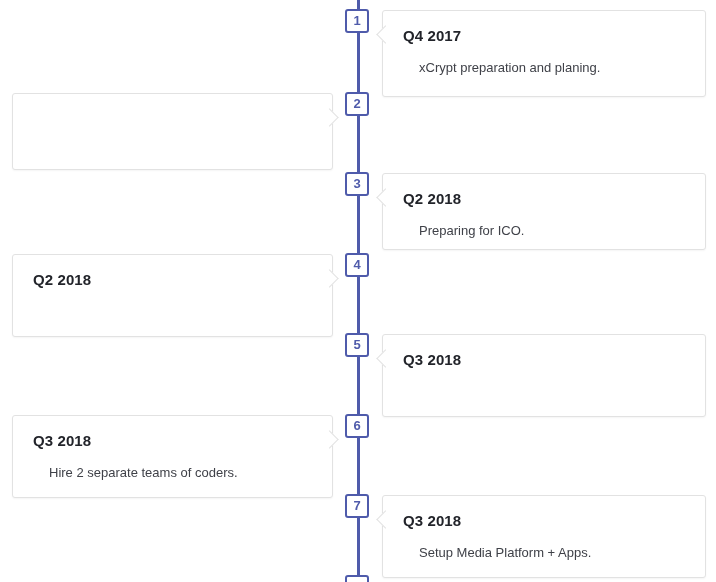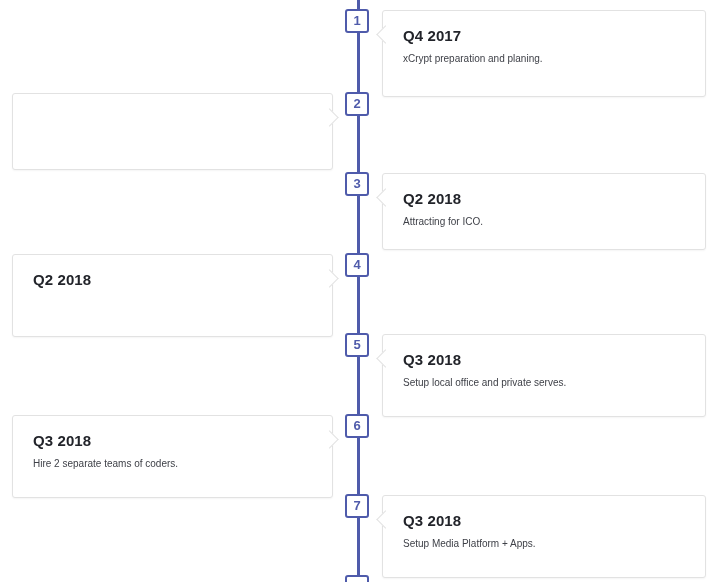--- a/index.html
+++ b/index.html
@@ -71,22 +71,22 @@
 
   .card-title {
     margin: 0 0 9px 0;
     font-size: 15px;
     font-weight: bold;
     color: #22242a;
     font-family: "Liberation Sans", sans-serif;
     letter-spacing: 0.1px;
   }
   .card-text {
-    margin: 0;
-    font-size: 10px;
+    margin: 16px;
+    font-size: 13px;
     color: #3f4148;
     font-family: "Liberation Sans", sans-serif;
   }
 
   
   .notch {
     position: absolute;
     top: 14px;
     width: 11px;
     height: 20px;
@@ -134,32 +134,31 @@
       <div class="card-text">xCrypt preparation and planing.</div>
     </div>
     <div class="badge" style="top: 92px;">2</div>
     <div class="card left" style="top: 93px; height: 77px;">
       <div class="notch"></div>
     </div>
     <div class="badge" style="top: 172px;">3</div>
     <div class="card right" style="top: 173px; height: 77px;">
       <div class="notch"></div>
       <div class="card-title">Q2 2018</div>
-      <div class="card-text">Attracting for ICO.</div>
+      <div class="card-text">Preparing for ICO.</div>
     </div>
     <div class="badge" style="top: 253px;">4</div>
     <div class="card left" style="top: 254px; height: 83px;">
       <div class="notch"></div>
       <div class="card-title">Q2 2018</div>
     </div>
     <div class="badge" style="top: 333px;">5</div>
     <div class="card right" style="top: 334px; height: 83px;">
       <div class="notch"></div>
       <div class="card-title">Q3 2018</div>
-      <div class="card-text">Setup local office and private serves.</div>
     </div>
     <div class="badge" style="top: 414px;">6</div>
     <div class="card left" style="top: 415px; height: 83px;">
       <div class="notch"></div>
       <div class="card-title">Q3 2018</div>
       <div class="card-text">Hire 2 separate teams of coders.</div>
     </div>
     <div class="badge" style="top: 494px;">7</div>
     <div class="card right" style="top: 495px; height: 83px;">
       <div class="notch"></div>

